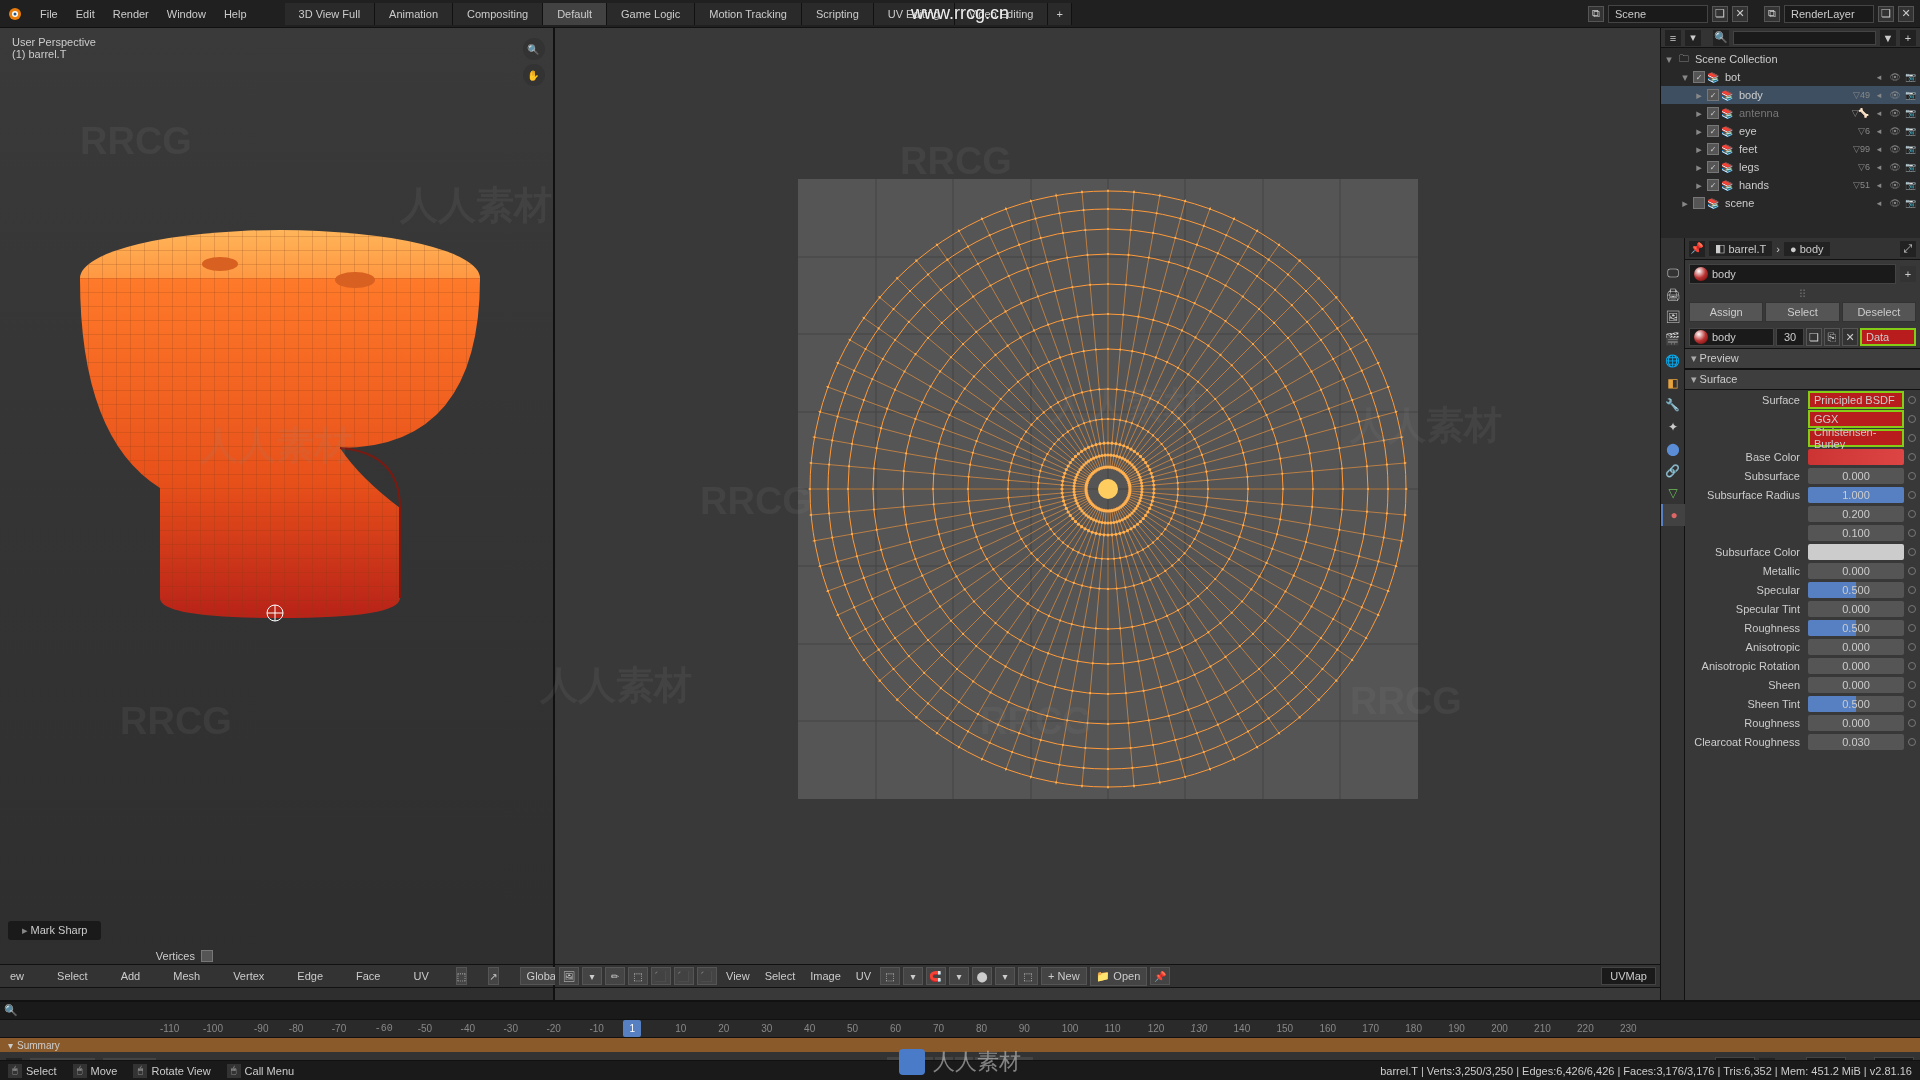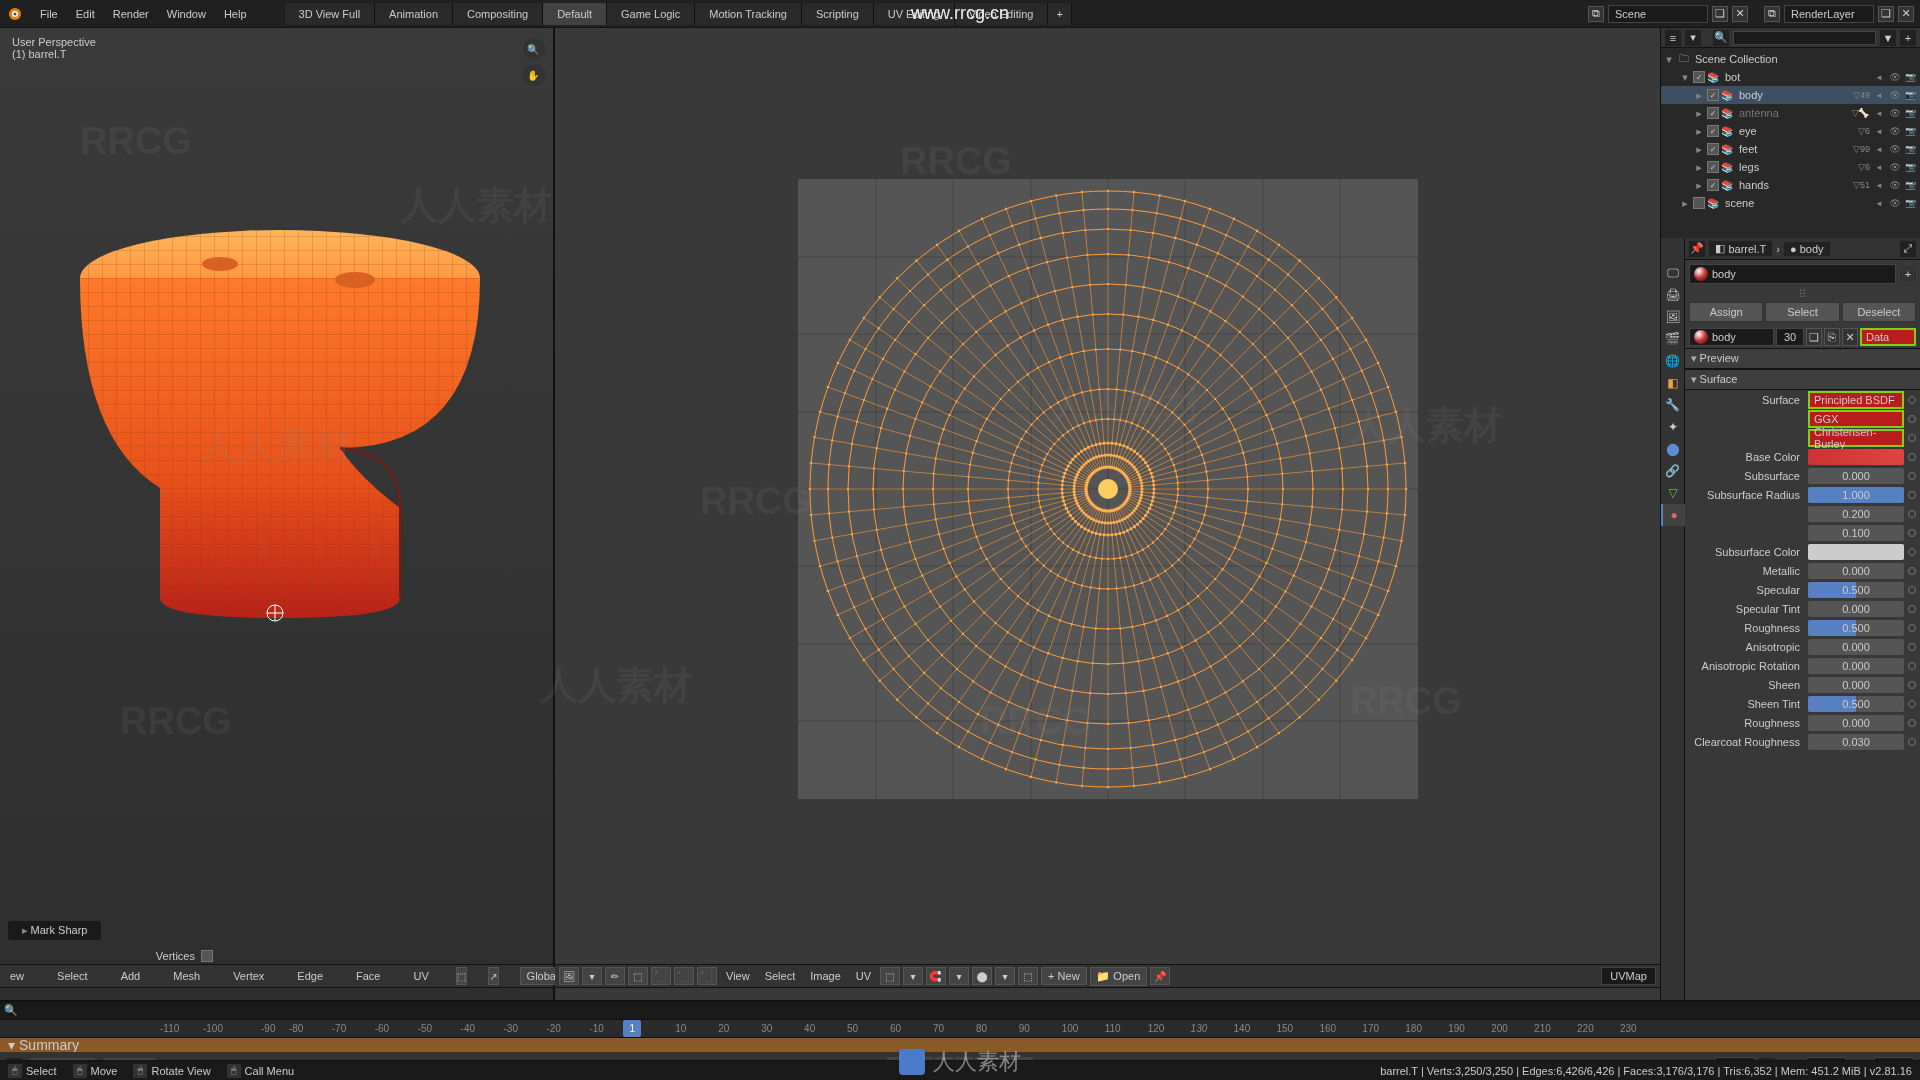--- a/index.html
+++ b/index.html
@@ -78,21 +78,21 @@
 .pb-color{width:96px;height:16px;border-radius:2px}
 .pb-color.red{background:linear-gradient(90deg,#c33,#d44)}
 .pb-color.white{background:#ccc}
 .pb-dot{width:8px;height:8px;border:1px solid #777;border-radius:50%}
 .timeline-wrap{height:80px;background:#333;border-top:2px solid #111;display:flex;flex-direction:column}
 .tl-search{height:18px;background:#1a1a1a;border-bottom:1px solid #111;display:flex;align-items:center;padding:0 4px}
 .tl-search-ico{margin-right:4px}
 .tl-ruler{height:18px;background:#2a2a2a;display:flex;align-items:center;position:relative;overflow:hidden;border-bottom:1px solid #111}
 .tl-tick{position:absolute;font-size:10px;color:#888}
 .tl-cursor{position:absolute;top:0;bottom:0;width:18px;background:#5680c2;border-radius:2px;display:flex;align-items:center;justify-content:center;color:#fff;font-size:10px}
-.tl-summary{height:14px;background:#8b5a2b;display:flex;align-items:center;padding:0 8px;font-size:14px}
+.tl-summary{height:14px;background:#8b5a2b;display:flex;align-items:center;padding:0 8px;font-size:10px}
 .tl-summary::before{content:"▾ ";margin-right:4px}
 .tl-footer{flex:1;background:#333;display:flex;align-items:center;padding:0 6px;gap:8px}
 .tl-f-dd{background:#444;padding:2px 6px;display:flex;align-items:center;gap:4px}
 .tl-f-dd::after{content:" ▾";color:#888;font-size:8px}
 .tl-play{display:flex;gap:2px;position:absolute;left:50%;transform:translateX(-50%)}
 .tl-p-btn{width:18px;height:18px;background:#444;display:flex;align-items:center;justify-content:center;font-size:10px;cursor:pointer}
 .tl-frames{margin-left:auto;display:flex;gap:4px;align-items:center}
 .tl-frm{background:#1a1a1a;padding:2px 6px;border:1px solid #444;min-width:40px;text-align:center}
 .statusbar{position:absolute;bottom:0;left:0;right:0;height:20px;background:#1a1a1a;display:flex;align-items:center;padding:0 8px;gap:16px;border-top:1px solid #111;font-size:10px;color:#aaa}
 .sb-item{display:flex;align-items:center;gap:4px}
@@ -1486,24 +1486,24 @@
 </div>
 
 <div class="timeline-wrap">
   <div class="tl-search">
       <span class="tl-search-ico">🔍</span>
       <span style="flex:1"></span>
     </div>
   <div class="tl-ruler" id="tl-ruler">
       <span class="tl-tick" style="left: 160px;">-110</span>
       <span class="tl-tick" style="left: 202.941px;">-100</span>
-      <span class="tl-tick" style="left: 261px;">-90</span>
+      <span class="tl-tick" style="left: 254px;">-90</span>
       <span class="tl-tick" style="left: 288.824px;">-80</span>
       <span class="tl-tick" style="left: 331.765px;">-70</span>
-      <span class="tl-tick" style="left: 374.706px;">-60</span>
+      <span class="tl-tick" style="left: 374.706px; font-family: Liberation Mono, monospace;">-60</span>
       <span class="tl-tick" style="left: 417.647px;">-50</span>
       <span class="tl-tick" style="left: 460.588px;">-40</span>
       <span class="tl-tick" style="left: 503.529px;">-30</span>
       <span class="tl-tick" style="left: 546.471px;">-20</span>
       <span class="tl-tick" style="left: 589.412px;">-10</span>
       <span class="tl-tick" style="left: 632.353px;">1</span>
       <span class="tl-tick" style="left: 675.294px;">10</span>
       <span class="tl-tick" style="left: 718.235px;">20</span>
       <span class="tl-tick" style="left: 761.176px;">30</span>
       <span class="tl-tick" style="left: 804.118px;">40</span>

